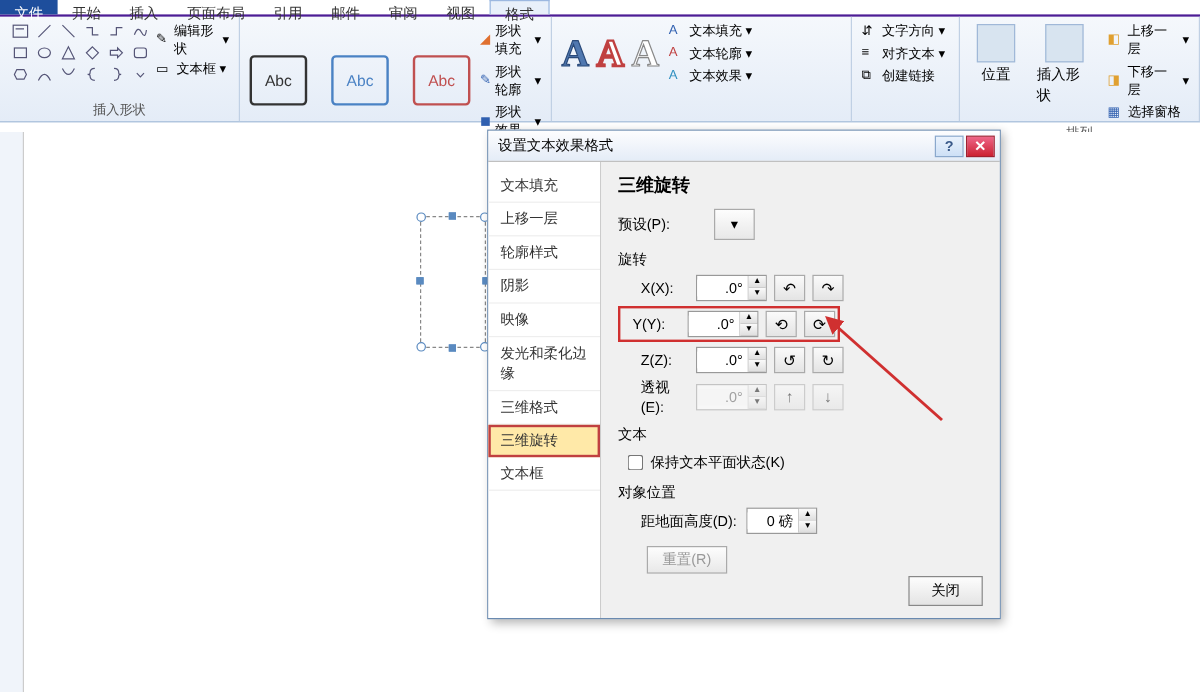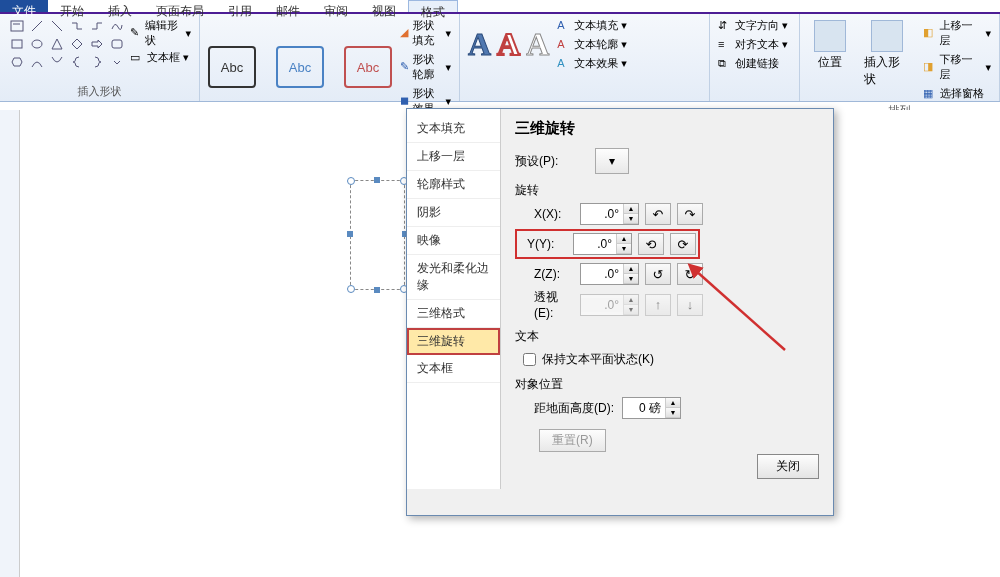--- a/index.html
+++ b/index.html
@@ -296,20 +296,27 @@
   <div class="handle h-tr"></div>
   <div class="handle h-bl"></div>
   <div class="handle h-br"></div>
   <div class="handle h-mt"></div>
   <div class="handle h-mb"></div>
   <div class="handle h-ml"></div>
   <div class="handle h-mr"></div>
 </div>
 
 <div class="dialog">
+  <div class="dlg-title">
+    <span>设置文本效果格式</span>
+    <div class="dlg-title-btns">
+      <div class="dlg-btn dlg-help">?</div>
+      <div class="dlg-btn dlg-close">✕</div>
+    </div>
+  </div>
   <div class="dlg-body">
     <div class="dlg-nav">
       <div class="nav-item">文本填充</div>
       <div class="nav-item">上移一层</div>
       <div class="nav-item">轮廓样式</div>
       <div class="nav-item">阴影</div>
       <div class="nav-item">映像</div>
       <div class="nav-item">发光和柔化边缘</div>
       <div class="nav-item">三维格式</div>
       <div class="nav-item selected">三维旋转</div>

